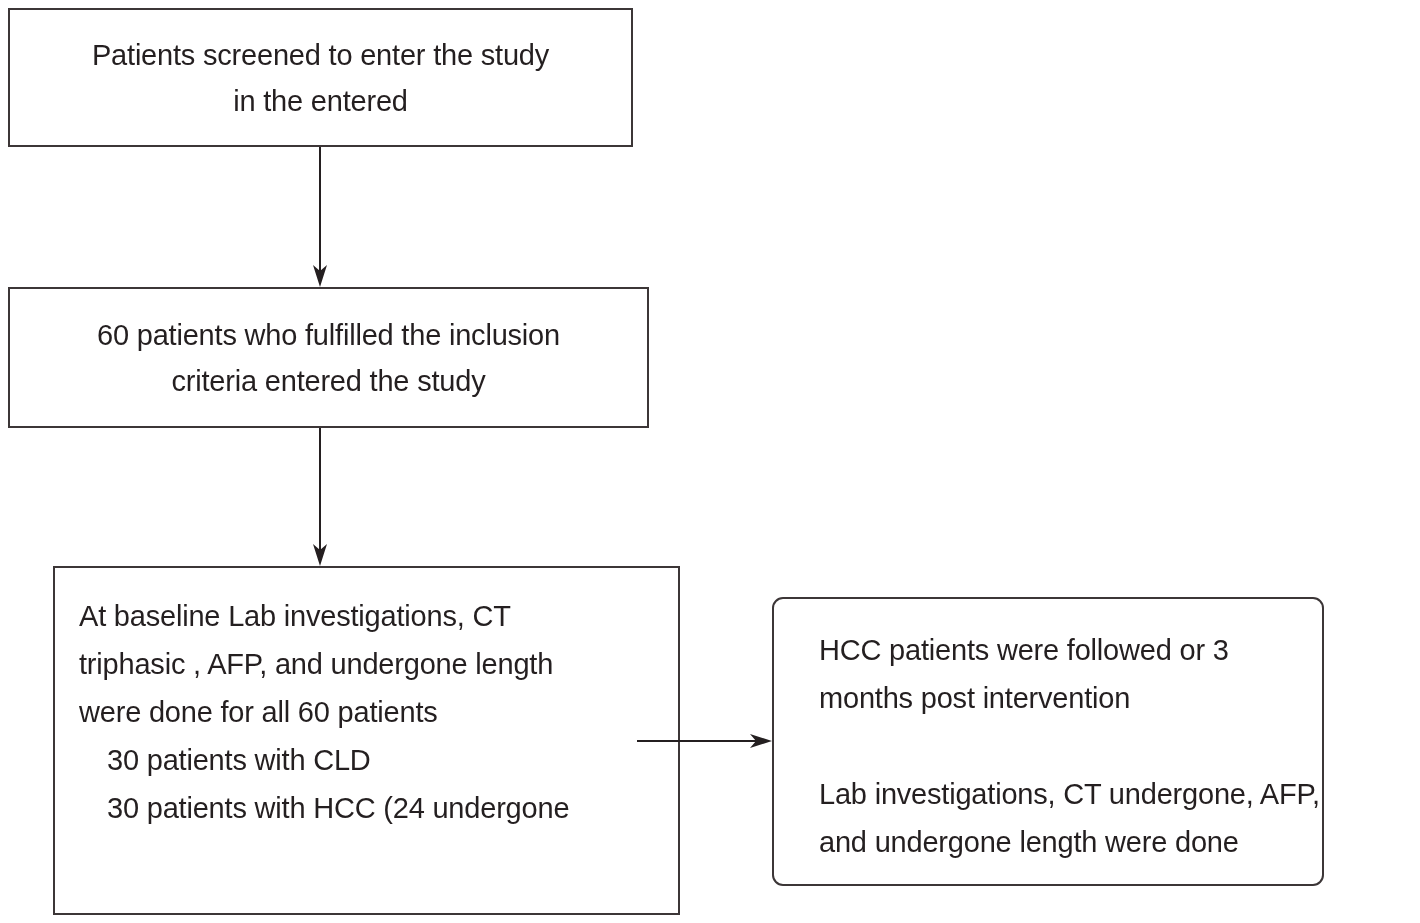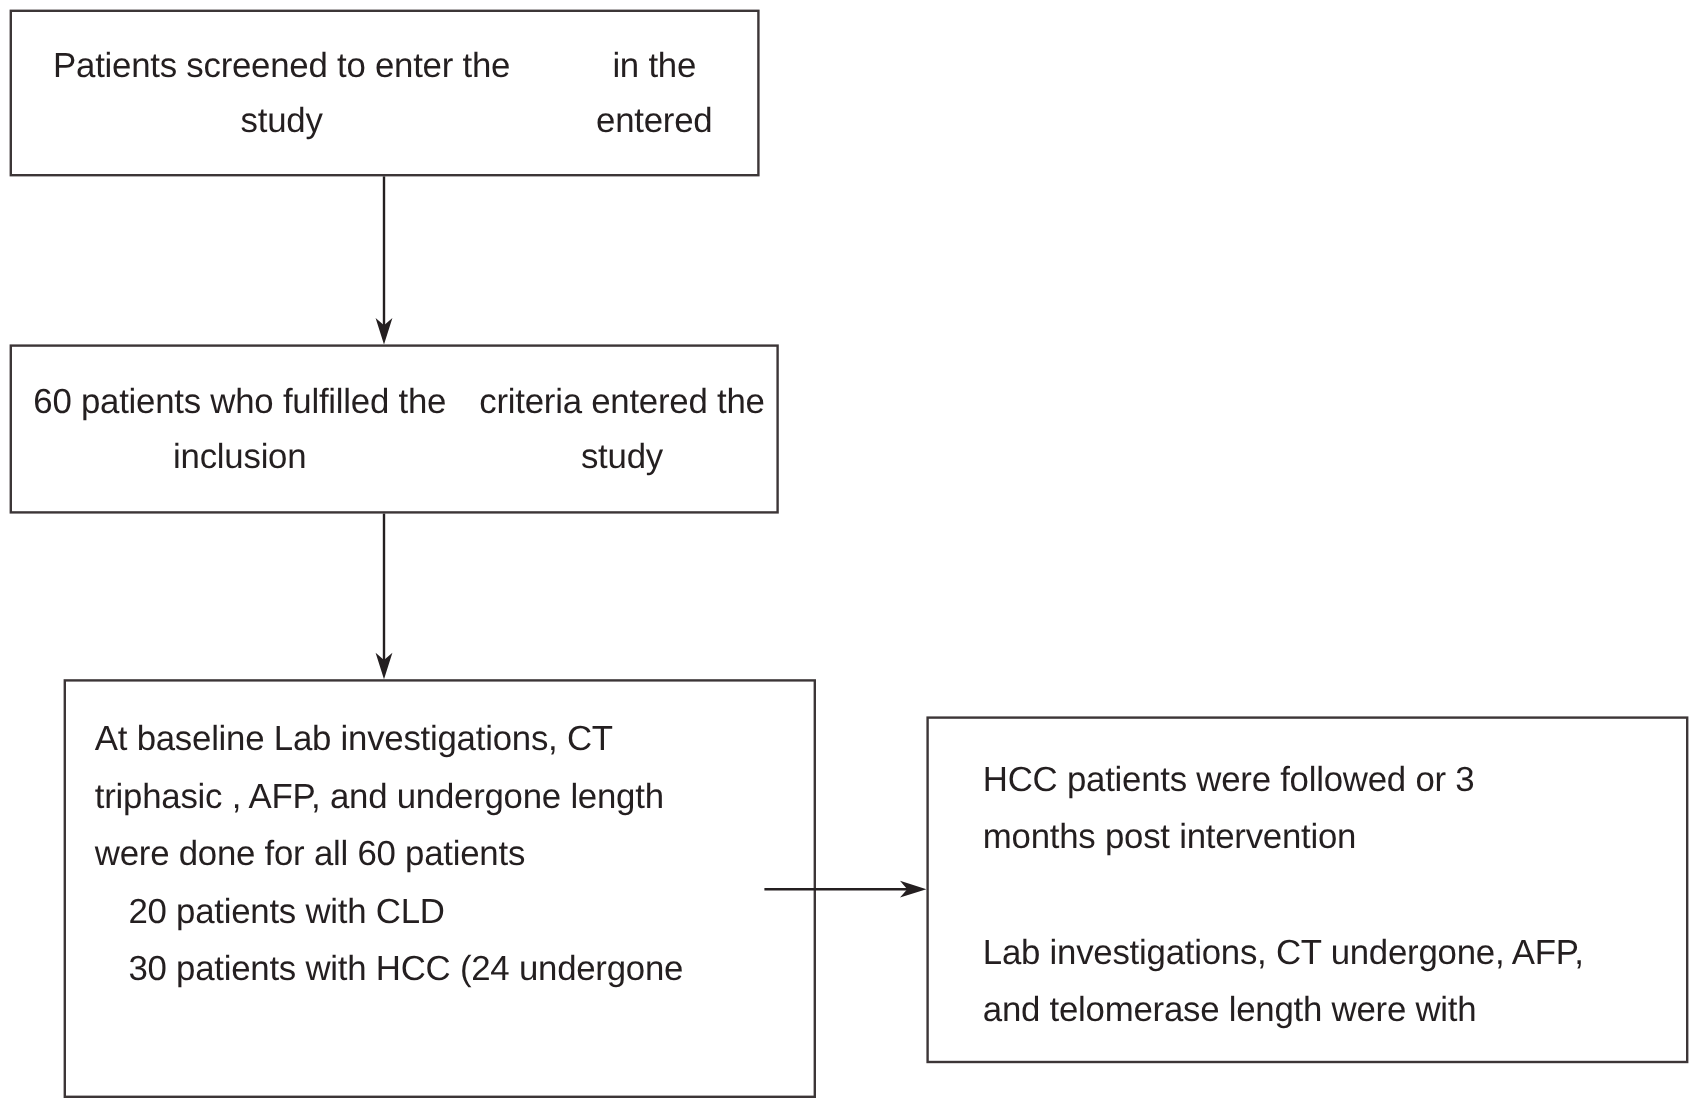--- a/index.html
+++ b/index.html
@@ -20,38 +20,39 @@
   .box{
     position:absolute;
     border:2px solid var(--border);
     background:var(--bg);
     font-size:29px;
     letter-spacing:-0.2px;
     color:var(--ink);
   }
   .box.centered{
     display:flex;
-    flex-direction:row;
+    flex-direction:column;
     justify-content:center;
     align-items:center;
     text-align:center;
   }
   .box.centered .line{line-height:46px;}
   .box-screened{left:8px;top:8px;width:625px;height:139px;}
   .box-inclusion{left:8px;top:287px;width:641px;height:141px;}
   .box-baseline{
     left:9px;top:566px;width:627px;height:349px;
     padding:24px 18px 0 24px;
     margin-left:44px;
   }
   .box-baseline .line{line-height:48px;white-space:nowrap;}
   .box-baseline .line.indent{padding-left:28px;}
   .box-followup{
-    left:772px;top:597px;width:635px;height:289px;
+    left:772px;top:597px;width:552px;height:289px;
     padding:27px 18px 0 45px;
+    border-radius:11px;
   }
   .box-followup .line{line-height:48px;white-space:nowrap;}
   .box-followup .para-spacer{height:48px;}
   .arrow{
     position:absolute;
     color:var(--ink);
     overflow:visible;
   }
   .arrow line{stroke:currentColor;stroke-width:2;}
   .arrow polygon{fill:currentColor;}
@@ -78,30 +79,30 @@
 
   <svg class="arrow" style="left:310px;top:428px;" width="20" height="138">
     <line x1="10" y1="0" x2="10" y2="125"></line>
     <polygon points="10,138 3,116 10,122 17,116"></polygon>
   </svg>
 
   <div class="box box-baseline">
     <div class="line">At baseline Lab investigations, CT</div>
     <div class="line">triphasic , AFP, and undergone length</div>
     <div class="line">were done for all 60 patients</div>
-    <div class="line indent">20 patients with CLD</div>
+    <div class="line indent">30 patients with CLD</div>
     <div class="line indent">30 patients with HCC (24 undergone</div>
   </div>
 
   <svg class="arrow" style="left:637px;top:731px;" width="135" height="20">
     <line x1="0" y1="10" x2="122" y2="10"></line>
     <polygon points="135,10 113,3 119,10 113,17"></polygon>
   </svg>
 
   <div class="box box-followup">
     <div class="line">HCC patients were followed or 3</div>
     <div class="line">months post intervention</div>
     <div class="para-spacer"></div>
     <div class="line">Lab investigations, CT undergone, AFP,</div>
-    <div class="line">and telomerase length were with</div>
+    <div class="line">and undergone length were done</div>
   </div>
 
 </div>
 
 </body></html>

